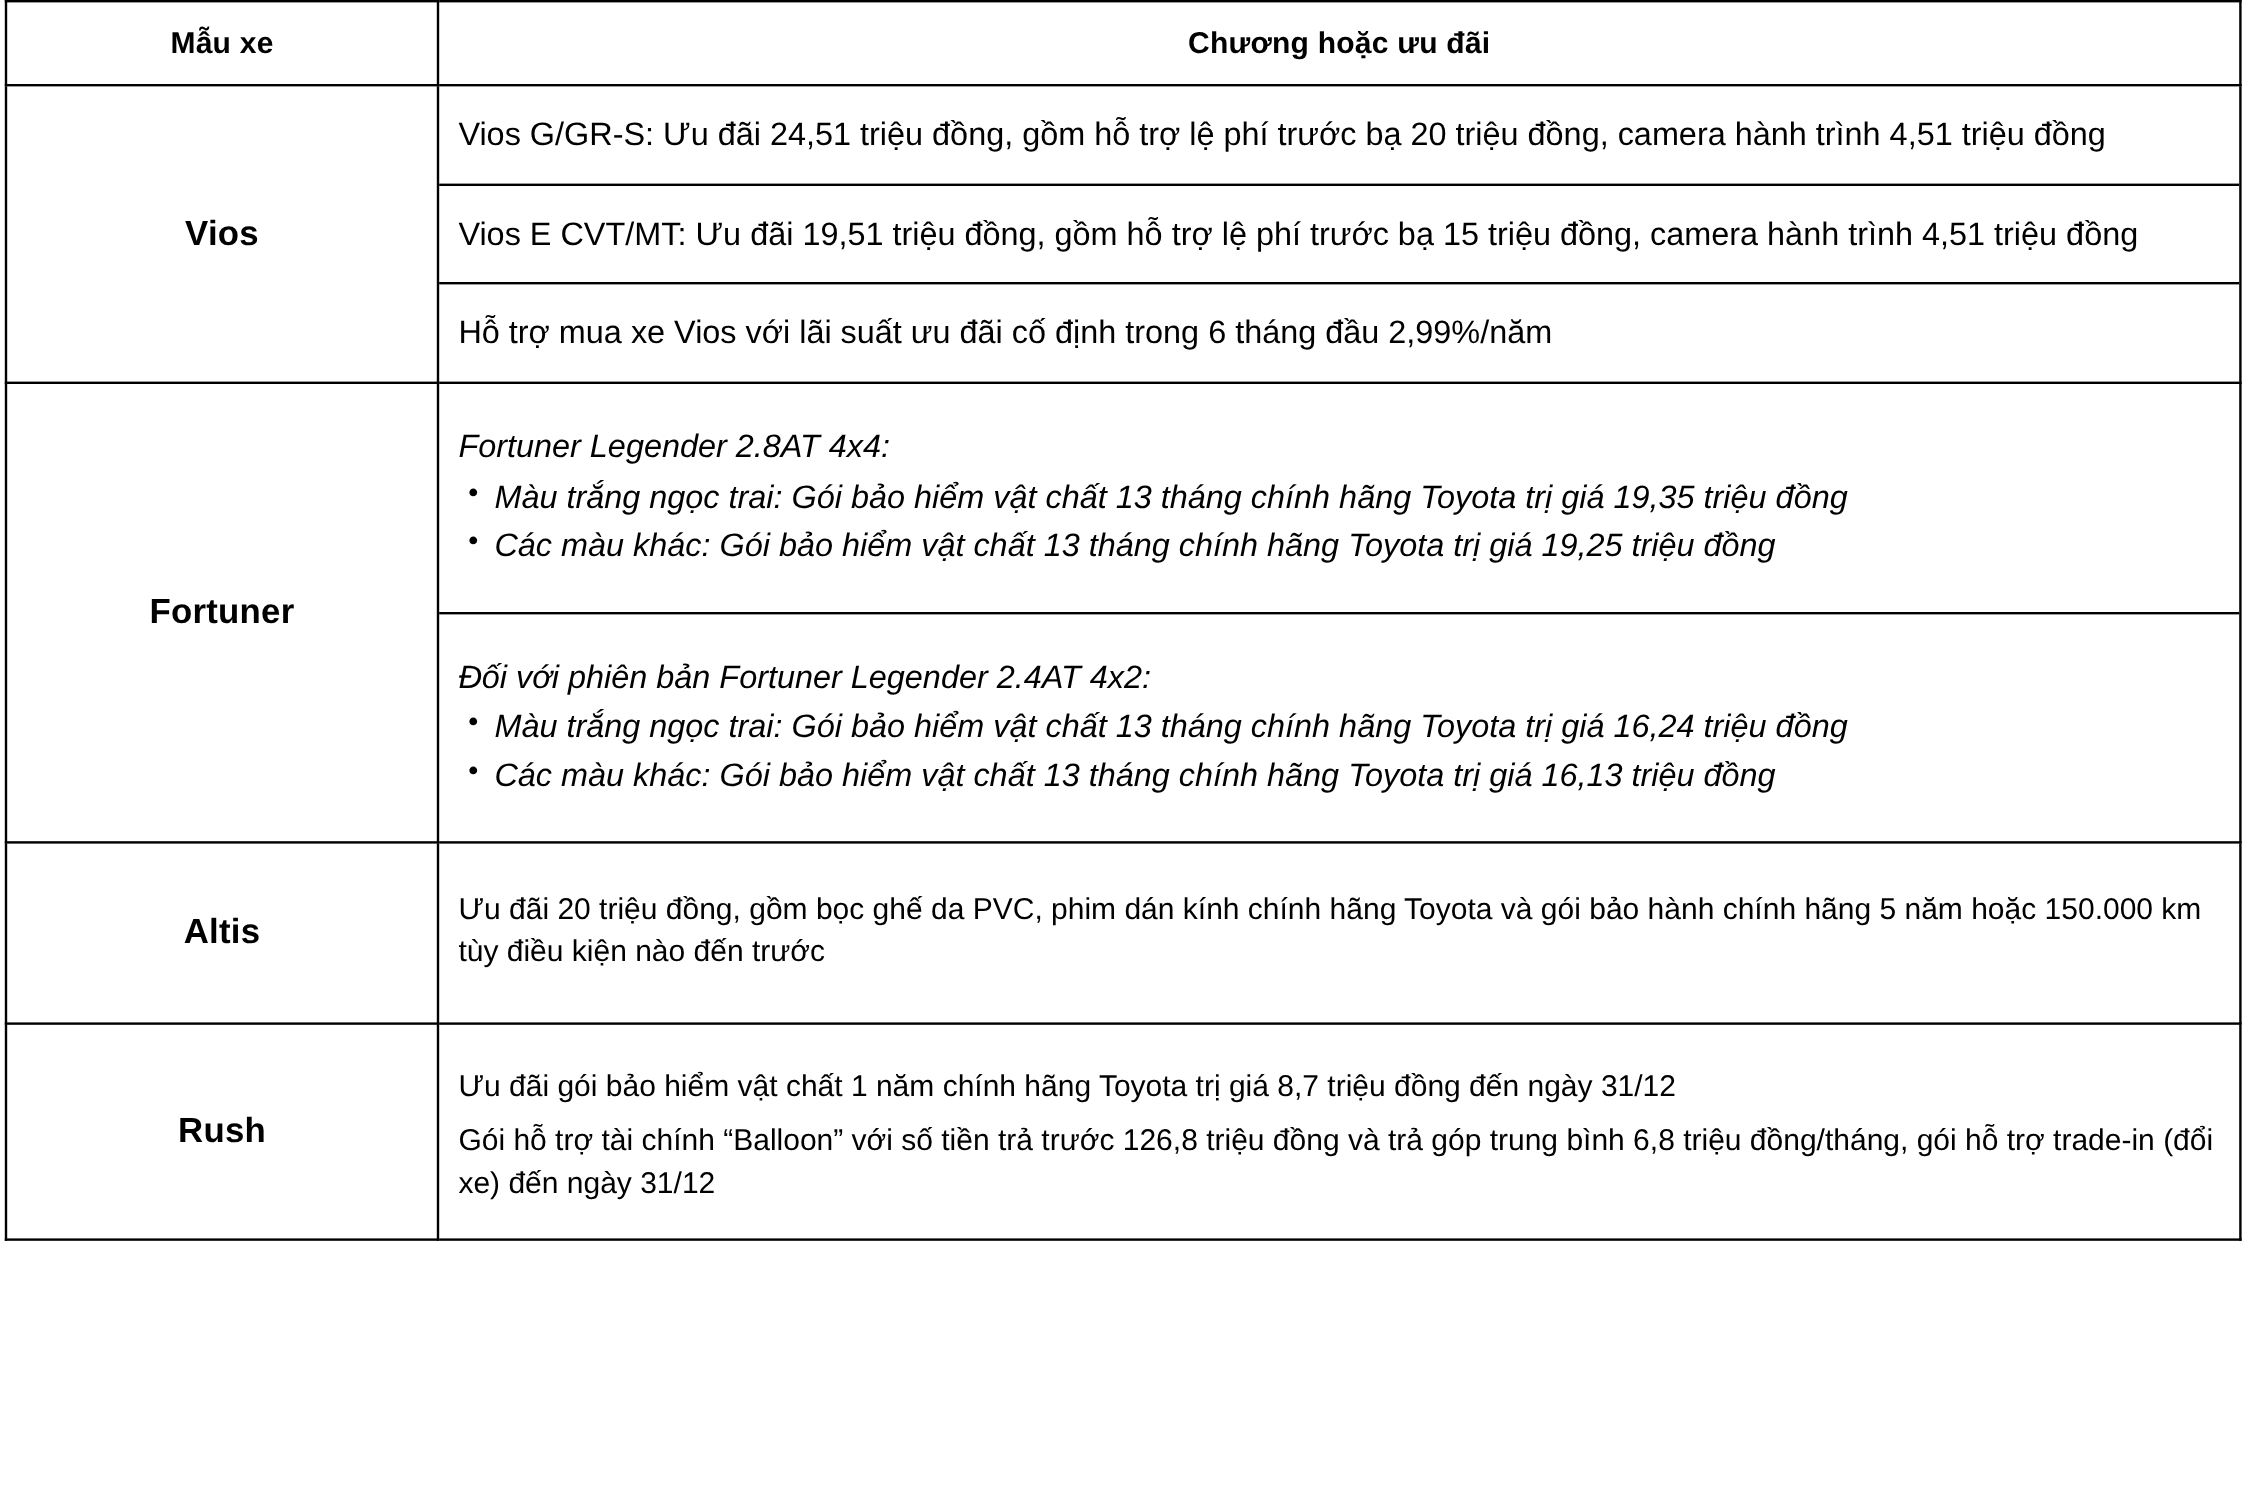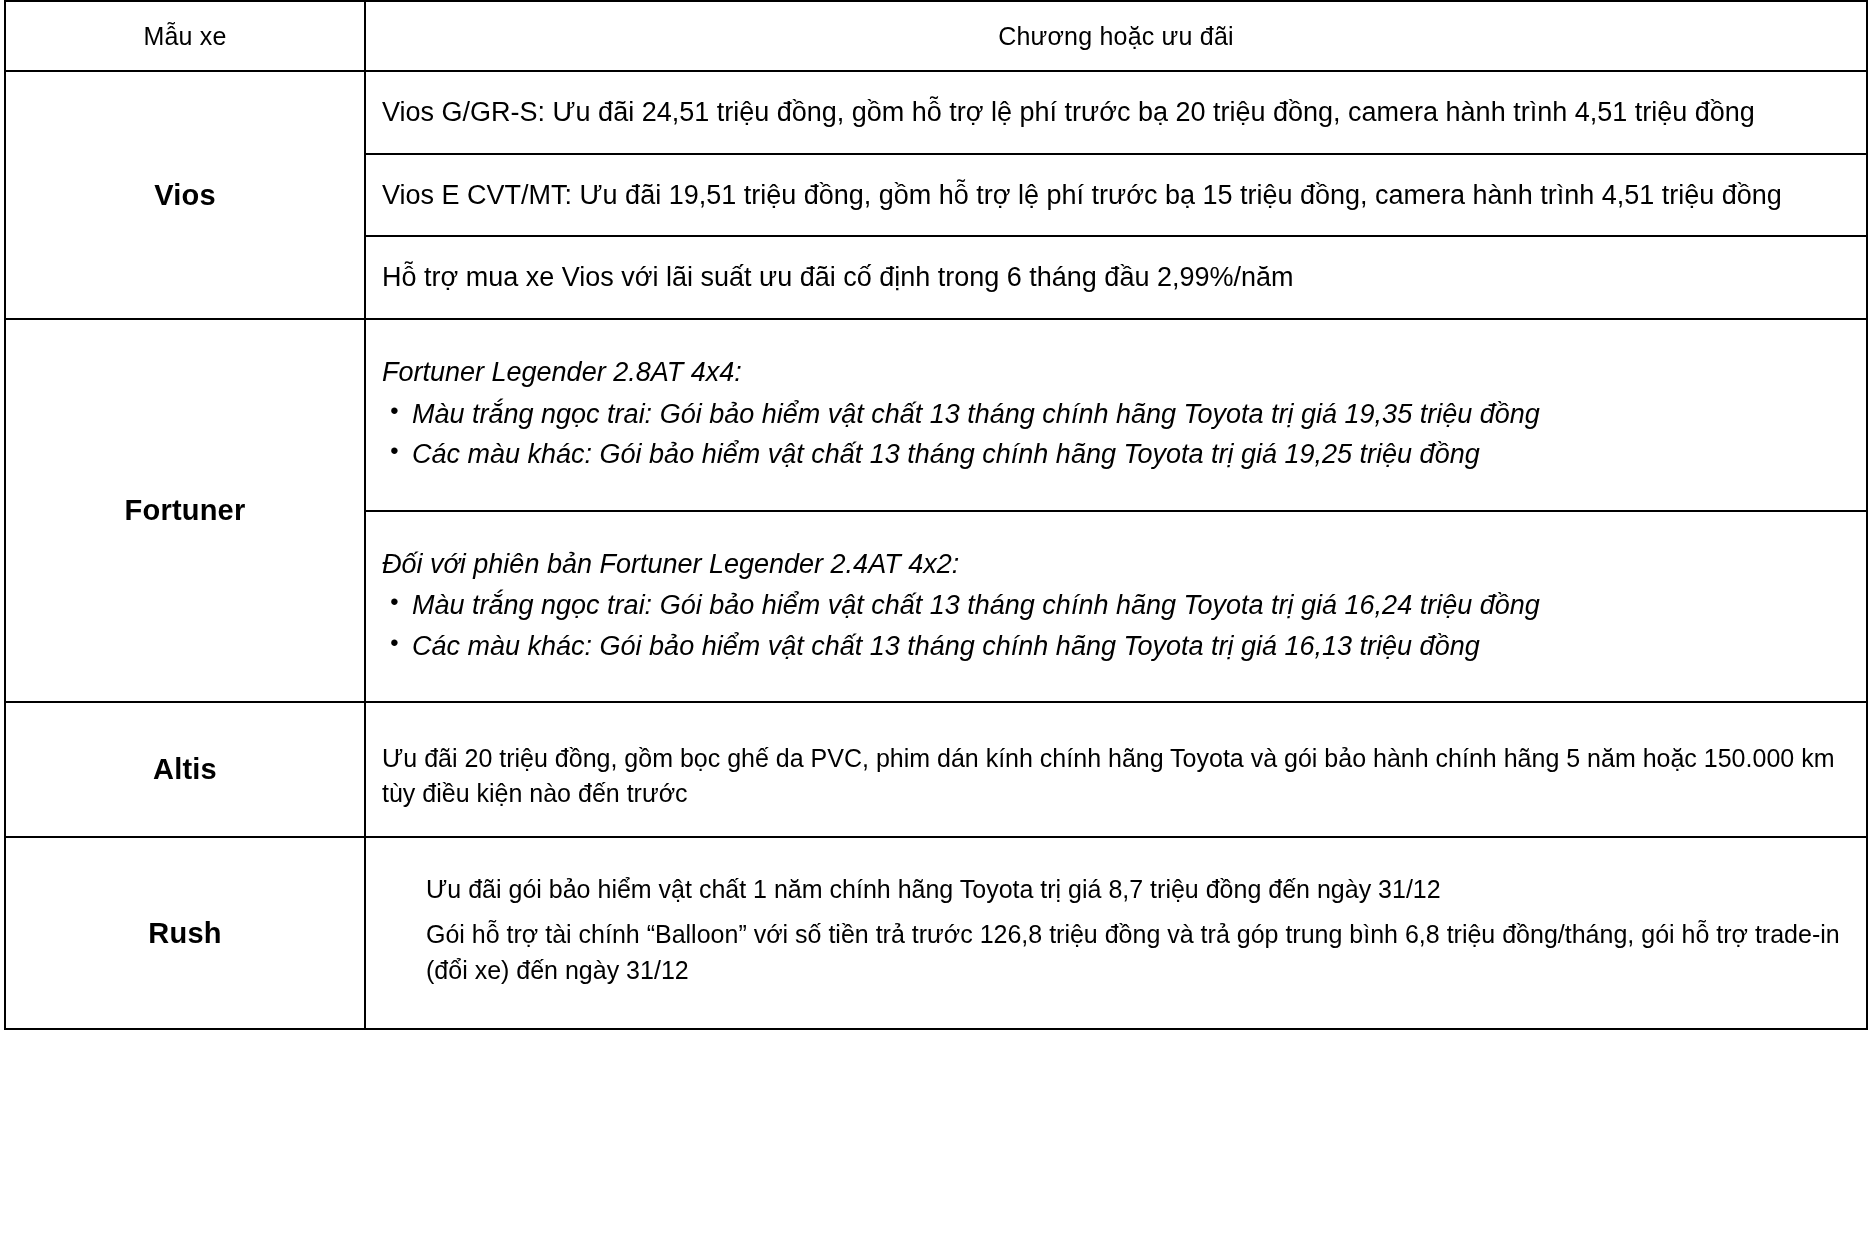--- a/index.html
+++ b/index.html
@@ -33,21 +33,21 @@
     padding: 0;
     vertical-align: middle;
     box-sizing: border-box;
   }
   col.c-model { width: 360px; }
   col.c-prog  { width: 1502px; }
 
   .hdr-cell {
     height: 70px;
     text-align: center;
-    font-weight: normal;
+    font-weight: bold;
     font-size: 25px;
     letter-spacing: 0.2px;
   }
   .model-cell {
     text-align: center;
     font-weight: bold;
     font-size: 29px;
     letter-spacing: 0.2px;
   }
   .prog-wrap {
@@ -142,30 +142,30 @@
               <li>Các màu khác: Gói bảo hiểm vật chất 13 tháng chính hãng Toyota trị giá 16,13 triệu đồng</li>
             </ul>
           </div>
         </td>
       </tr>
 
 
       <tr>
         <td class="model-cell">Altis</td>
         <td class="prog-wrap">
-          <div class="plain" style="padding-top:38px;padding-bottom:24px;">
+          <div class="plain" style="padding-top:38px;padding-bottom:40px;">
             <span class="ln">Ưu đãi 20 triệu đồng, gồm bọc ghế da PVC, phim dán kính chính hãng Toyota và gói bảo hành chính hãng 5 năm hoặc 150.000 km tùy điều kiện nào đến trước</span>
           </div>
         </td>
       </tr>
 
       <tr>
         <td class="model-cell">Rush</td>
         <td class="prog-wrap">
-          <div class="plain" style="padding-top:34px;padding-bottom:40px;margin-left:44px;">
+          <div class="plain" style="padding-top:34px;padding-bottom:28px;">
             <span class="ln" style="margin-bottom:10px;">Ưu đãi gói bảo hiểm vật chất 1 năm chính hãng Toyota trị giá 8,7 triệu đồng đến ngày 31/12</span>
             <span class="ln">Gói hỗ trợ tài chính “Balloon” với số tiền trả trước 126,8 triệu đồng và trả góp trung bình 6,8 triệu đồng/tháng, gói hỗ trợ trade-in (đổi xe) đến ngày 31/12</span>
           </div>
         </td>
       </tr>
 
     </tbody>
   </table>
 </div>
 

